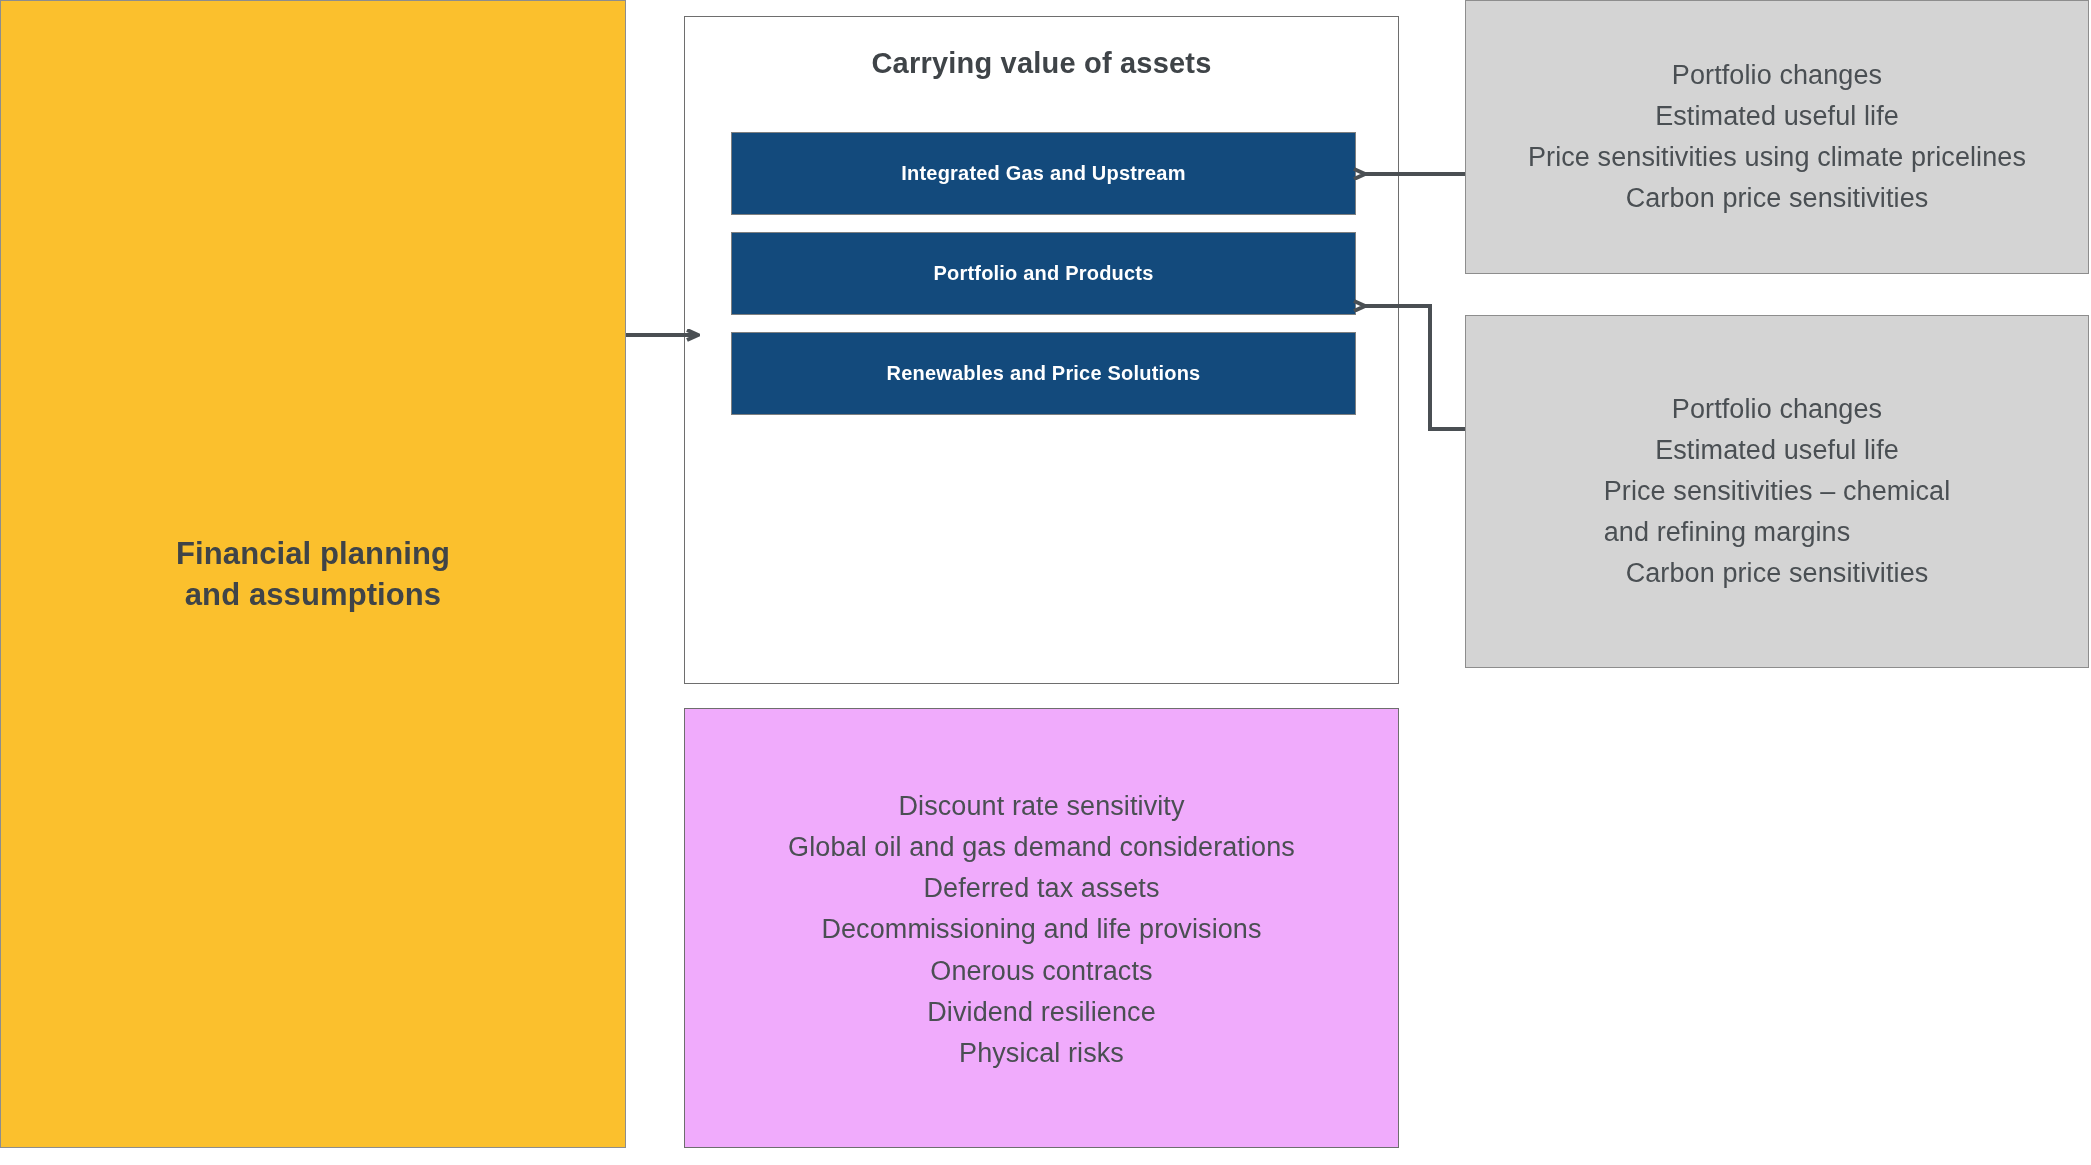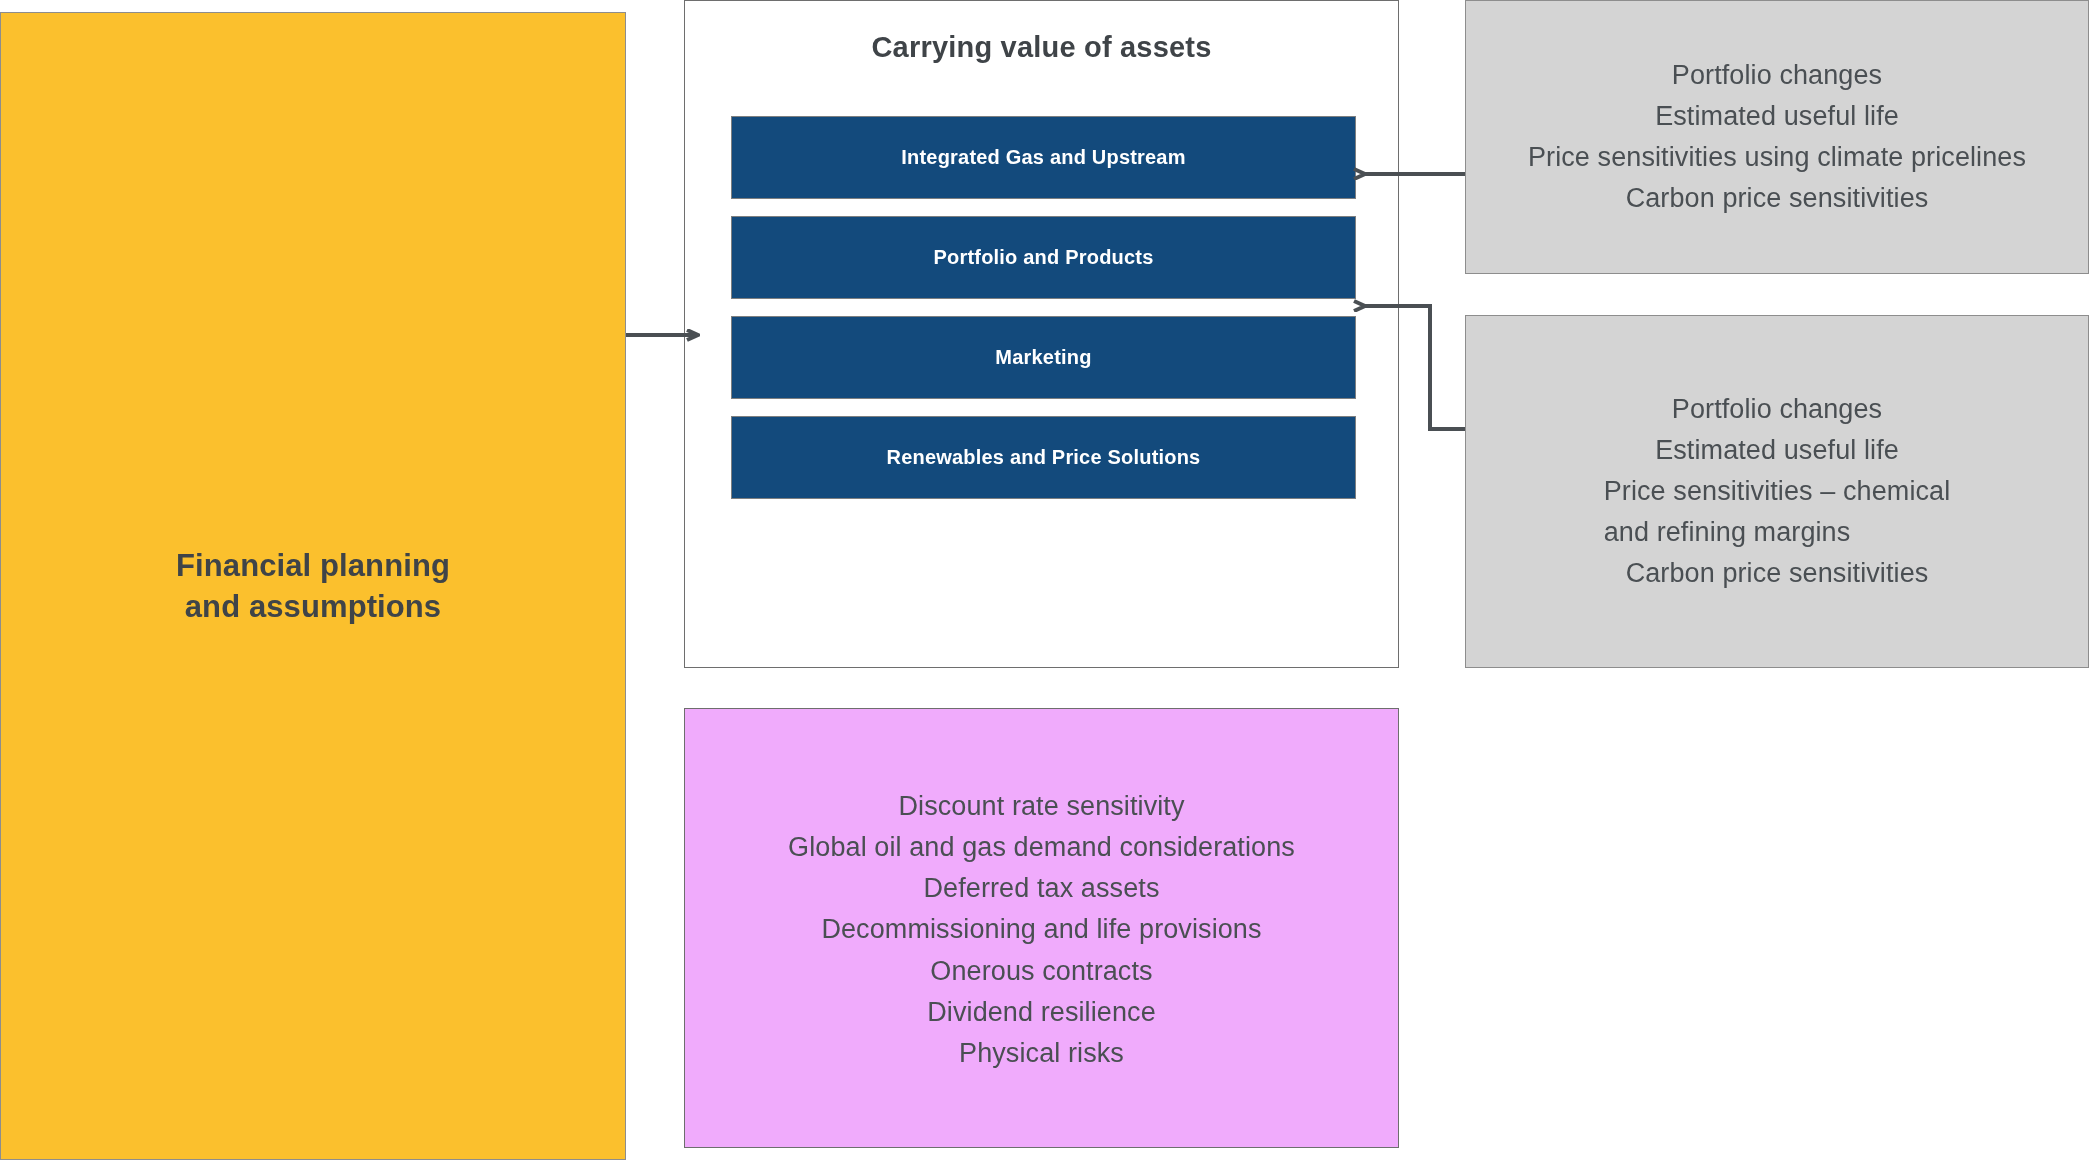--- a/index.html
+++ b/index.html
@@ -17,21 +17,21 @@
     width: 2091px;
     height: 1165px;
     background: #ffffff;
     overflow: hidden;
   }
 
   
   .yellow-panel {
     position: absolute;
     left: 0px;
-    top: 12px;
+    top: 0px;
     width: 626px;
     height: 1148px;
     background: #fbc02d;
     border: 1px solid #8d8d8d;
     box-sizing: border-box;
     display: flex;
     align-items: center;
     justify-content: center;
   }
   .yellow-panel-label {
@@ -41,21 +41,21 @@
     line-height: 1.33;
     text-align: center;
     letter-spacing: 0.1px;
     white-space: pre-line;
   }
 
   
   .center-panel {
     position: absolute;
     left: 684px;
-    top: 0px;
+    top: 16px;
     width: 715px;
     height: 668px;
     background: #ffffff;
     border: 1px solid #6e6e6e;
     box-sizing: border-box;
   }
   .center-panel-title {
     position: absolute;
     left: 0;
     right: 0;
@@ -160,23 +160,20 @@
 
   <div class="center-panel">
     <div class="center-panel-title">Carrying value of assets</div>
 
     <div class="segment-list">
       <div class="segment-box">
         <span class="segment-box-label">Integrated Gas and Upstream</span>
       </div>
       <div class="segment-box">
         <span class="segment-box-label">Portfolio and Products</span>
-      </div>
-      <div class="segment-box">
-        <span class="segment-box-label">Marketing</span>
       </div>
       <div class="segment-box">
         <span class="segment-box-label">Renewables and Price Solutions</span>
       </div>
     </div>
   </div>
 
   <div class="bottom-panel">
     <div class="bottom-panel-line">Discount rate sensitivity</div>
     <div class="bottom-panel-line">Global oil and gas demand considerations</div>

